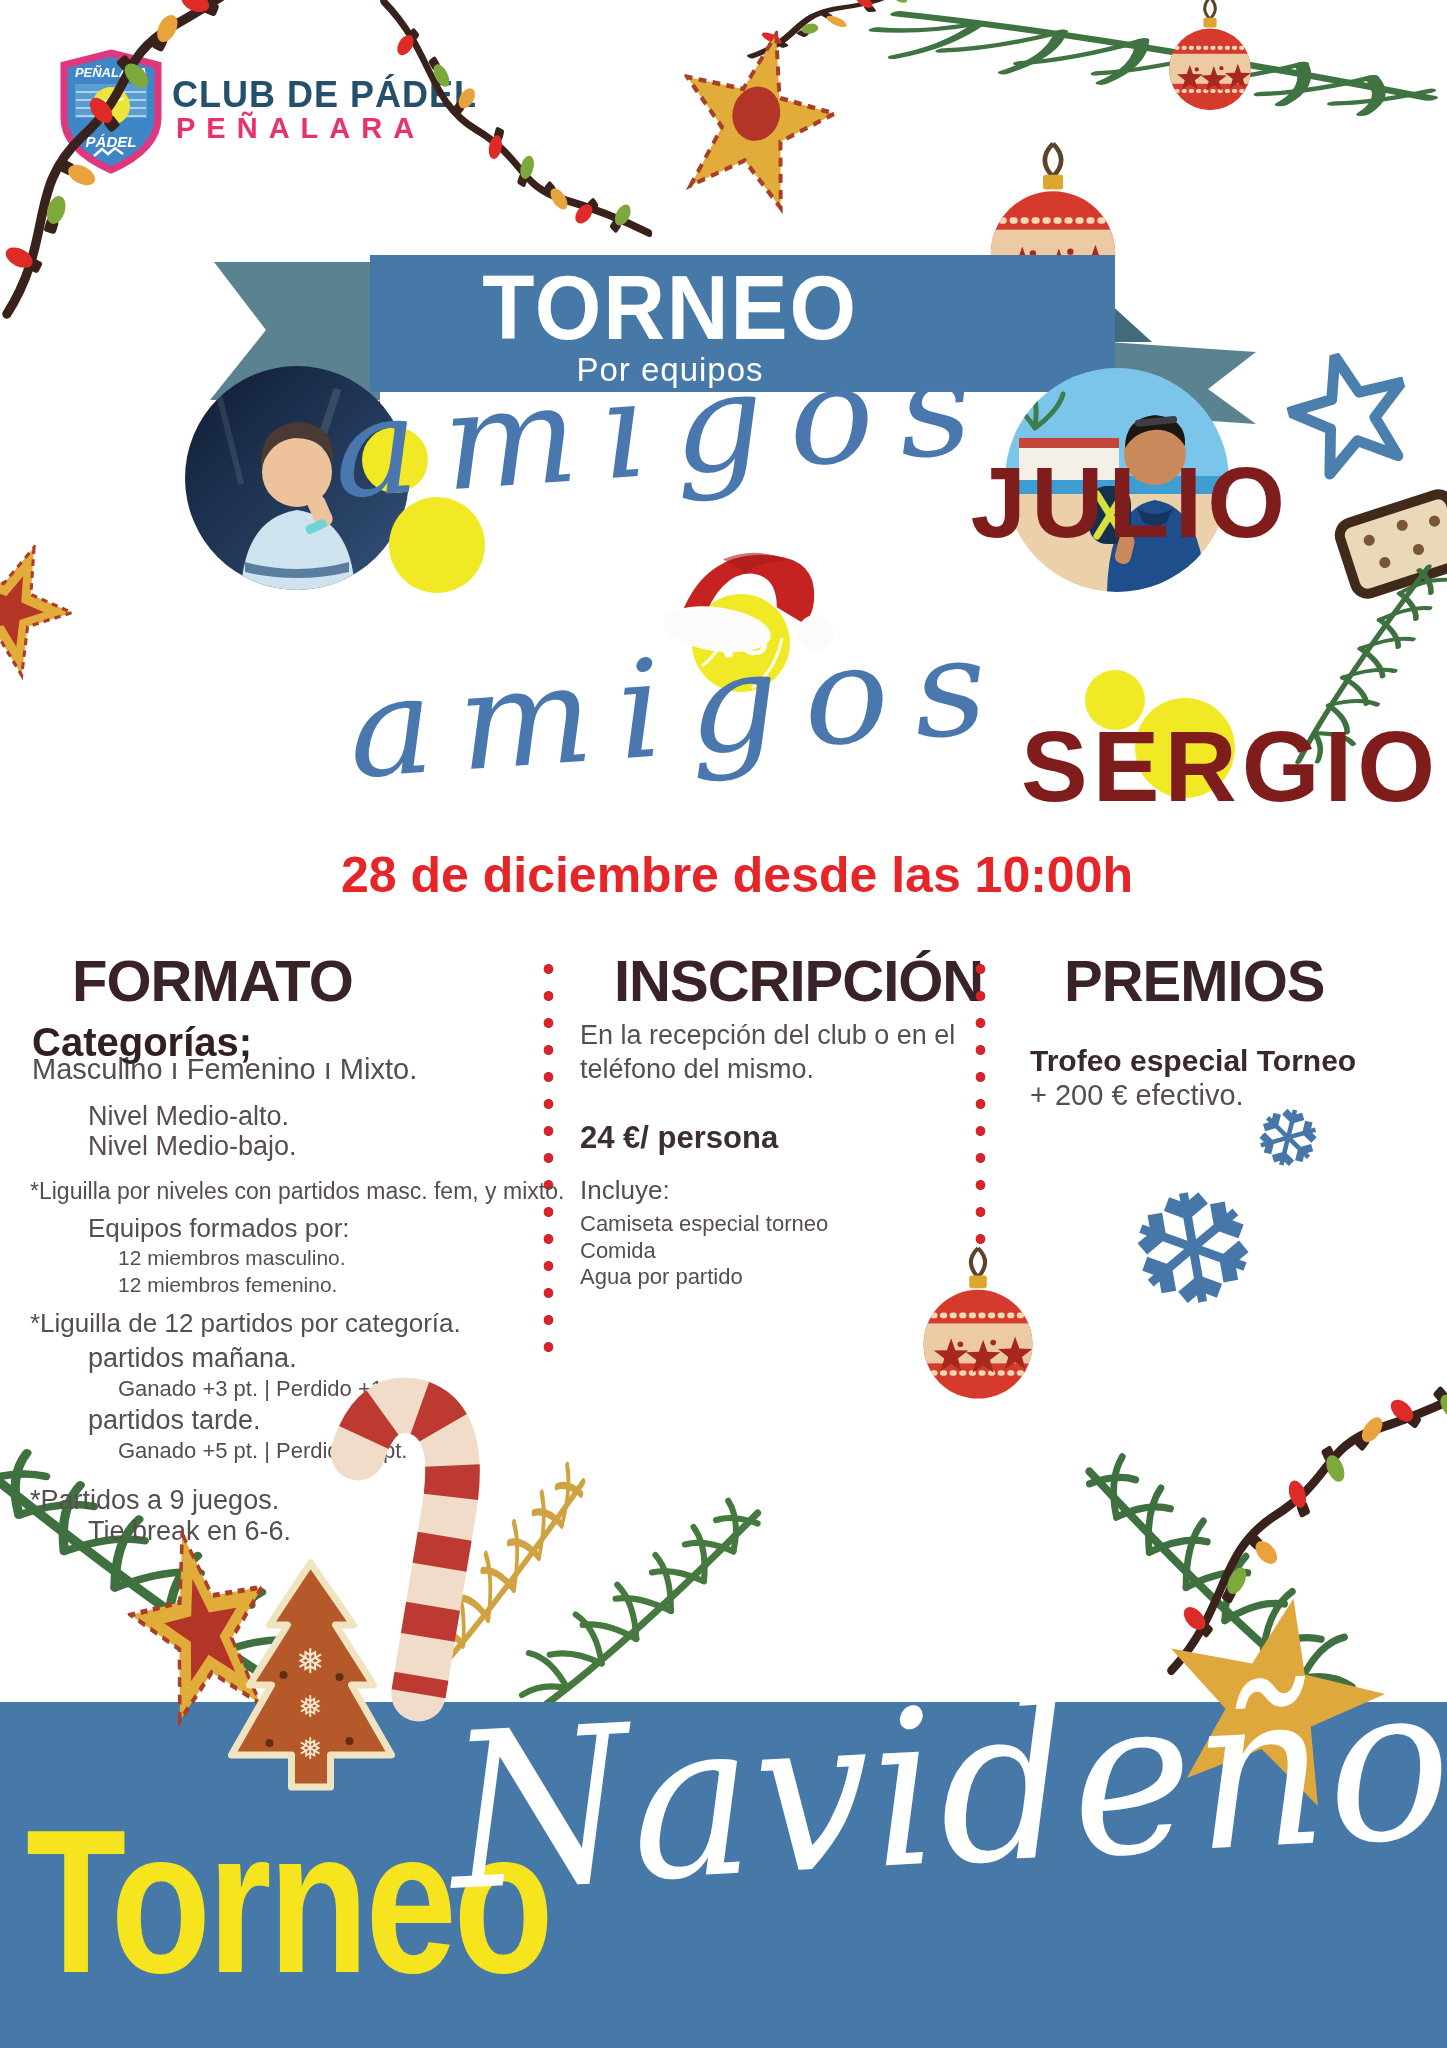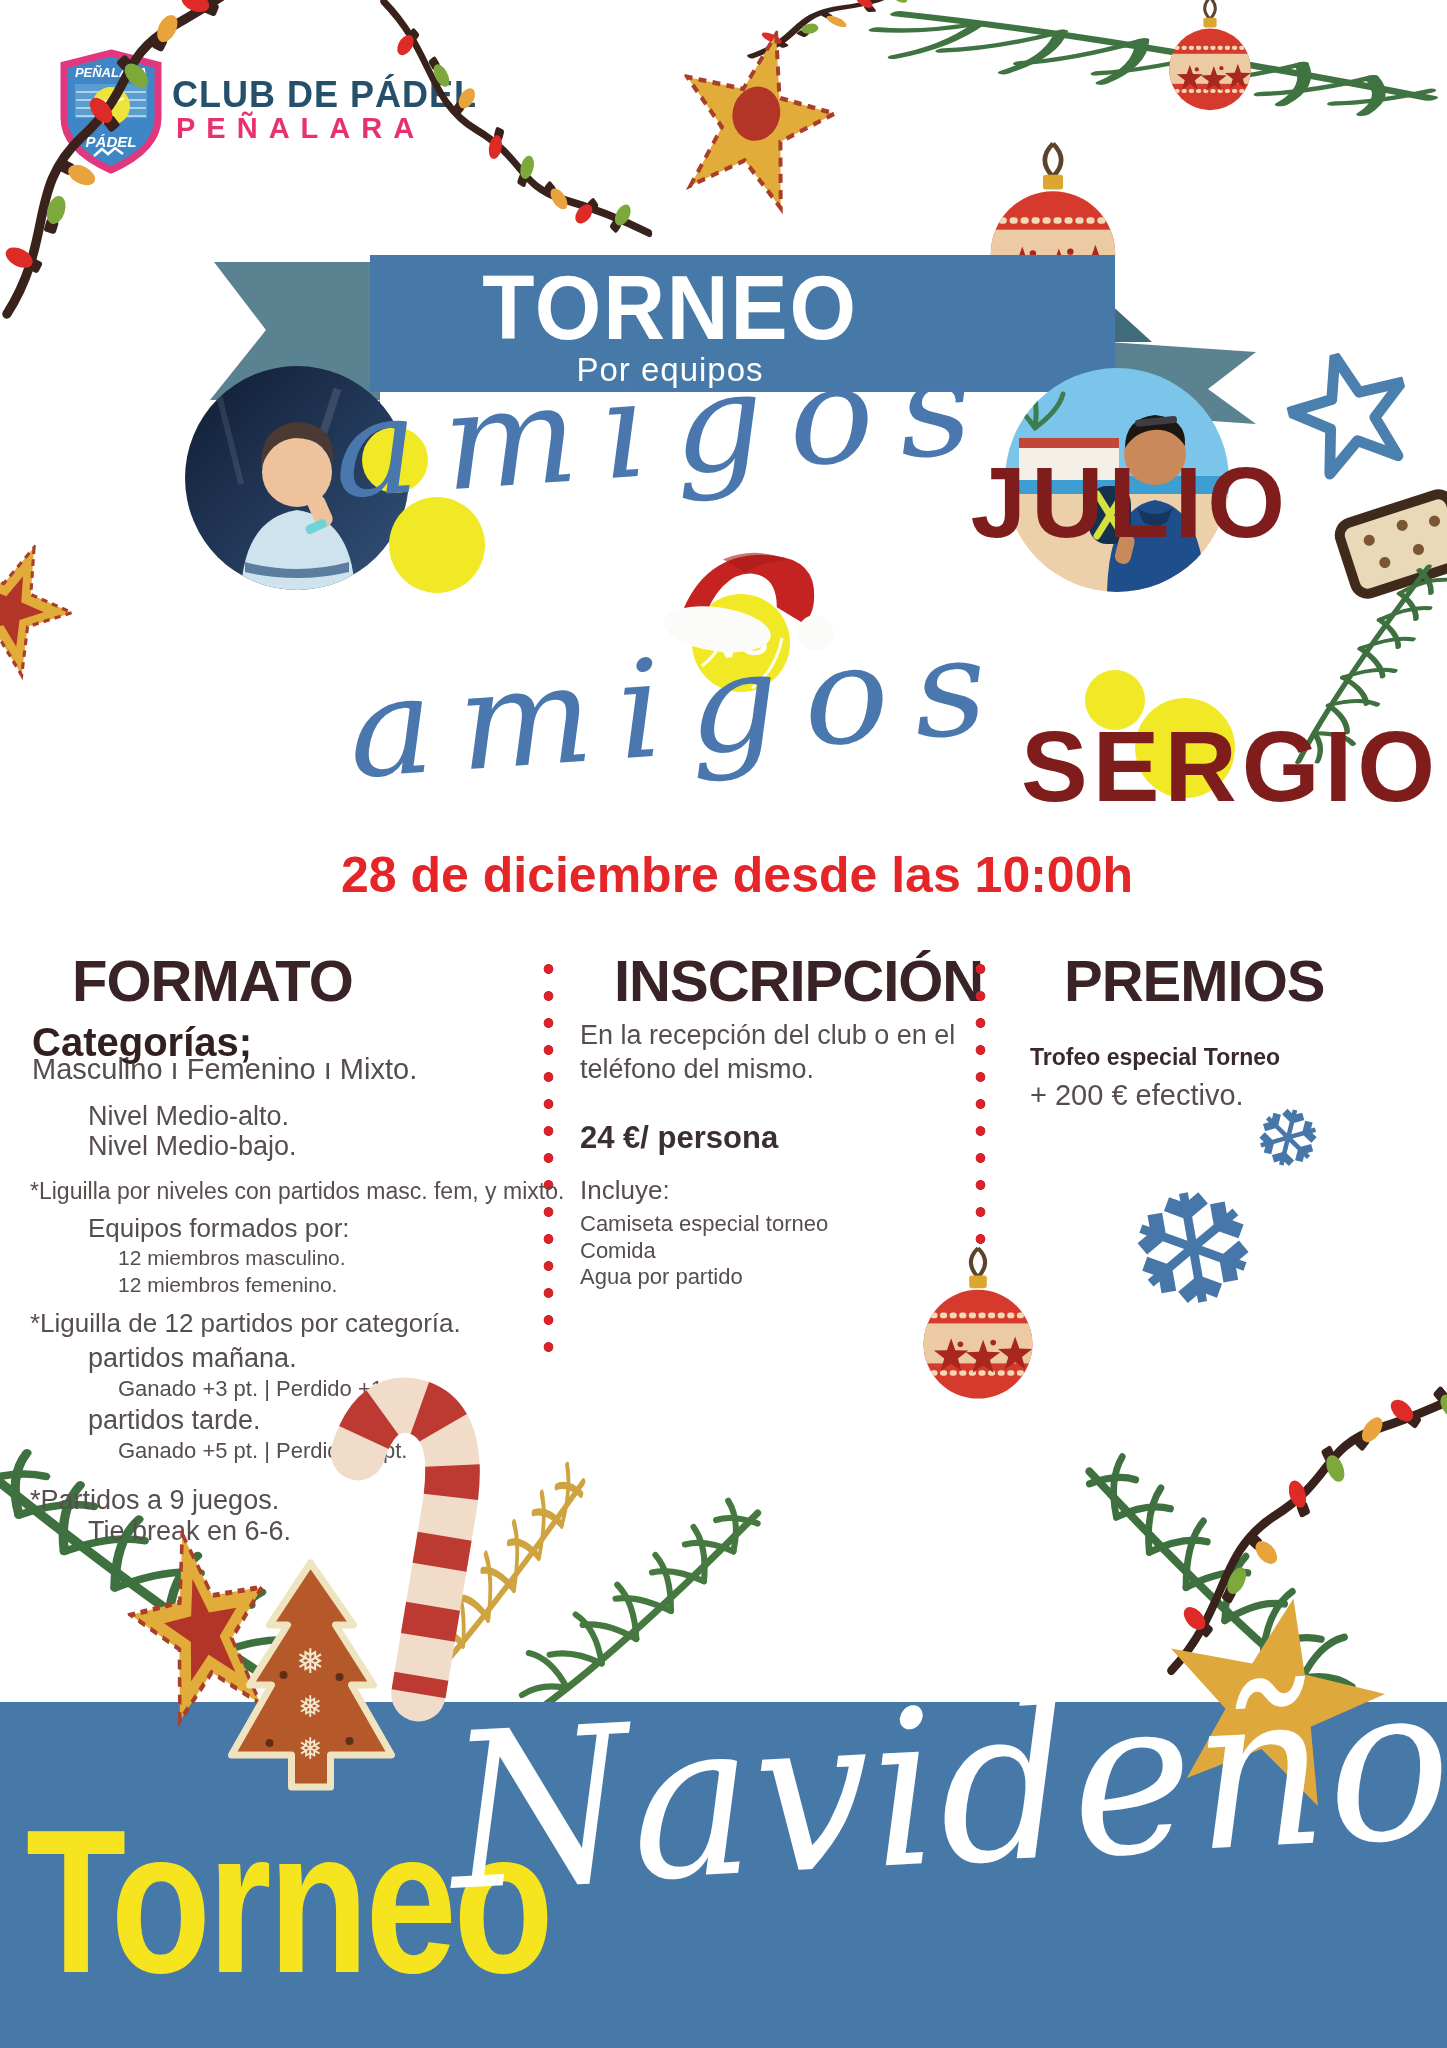--- a/index.html
+++ b/index.html
@@ -36,21 +36,21 @@
   
   .colhead{font-size:58px;font-weight:bold;color:#3a2326;letter-spacing:-1px;line-height:1;z-index:3;margin-left:36px;}
   .dotsep{width:11px;background-image:radial-gradient(circle 5px at 50% 7px,#d8232a 4.6px,rgba(0,0,0,0) 5.2px);
     background-size:11px 27px;background-repeat:repeat-y;z-index:3;}
   .col{z-index:3;color:#564e4c;}
   .col div{position:absolute;white-space:nowrap;}
   .b30{font-size:40px;font-weight:bold;color:#31201f;}
   .r29{font-size:29px;} .r27{font-size:27px;} .r26{font-size:26px;}
   .r23{font-size:23px;} .r22{font-size:22px;} .r21{font-size:21px;}
   .b31{font-size:31px;font-weight:bold;color:#3c2f2f;}
-  .b29{font-size:23px;font-weight:bold;color:#3a292b;}
+  .b29{font-size:30px;font-weight:bold;color:#3a292b;}
   .L1{margin-left:58px;} .L2{margin-left:88px;} .Li{}
 
   .snow{font-family:"DejaVu Sans",sans-serif;color:#4677a8;line-height:1;z-index:2;}
 
   
   .band{left:0;top:1702px;width:1447px;height:346px;background:#4678a8;z-index:4;}
   .foot-bold{left:26px;top:1798px;font-size:205px;font-weight:bold;color:#f6e51e;letter-spacing:-4px;line-height:1;
     transform:scaleX(.8);transform-origin:left top;z-index:5;}
   .foot-script{left:445px;top:1706px;font-size:215px;letter-spacing:2px;color:#ffffff;transform:rotate(-3deg) scaleX(.95);transform-origin:left top;z-index:8;}
   .z6{z-index:6;}

